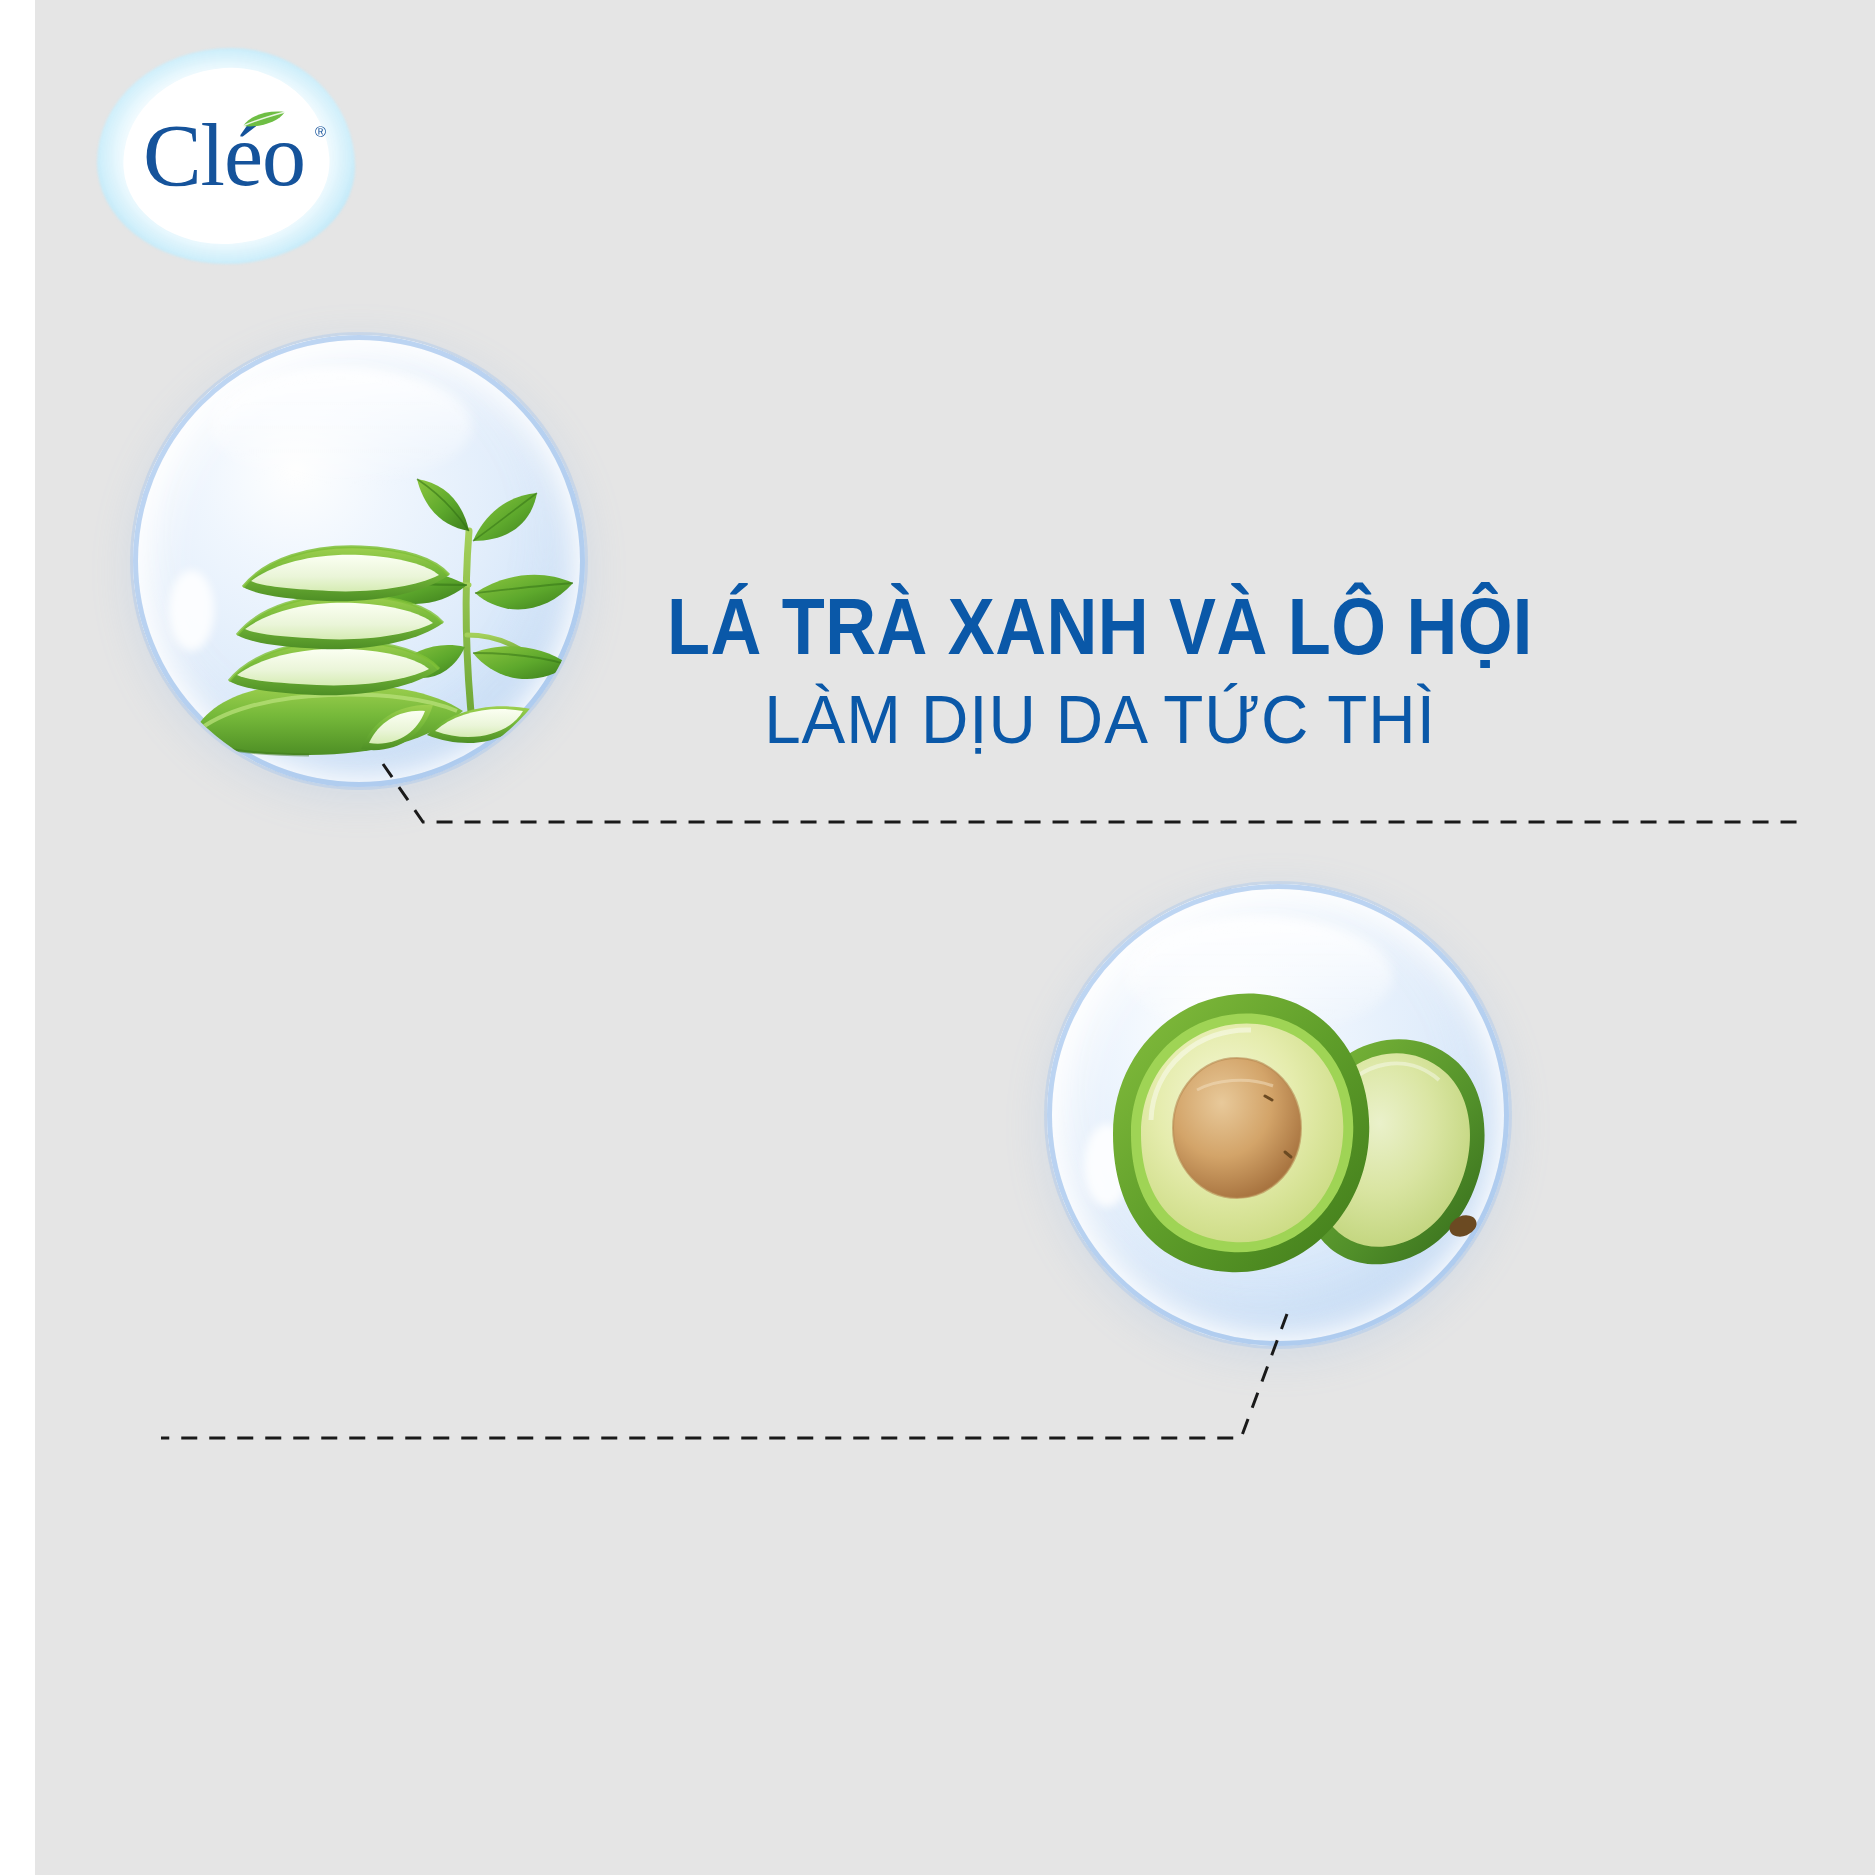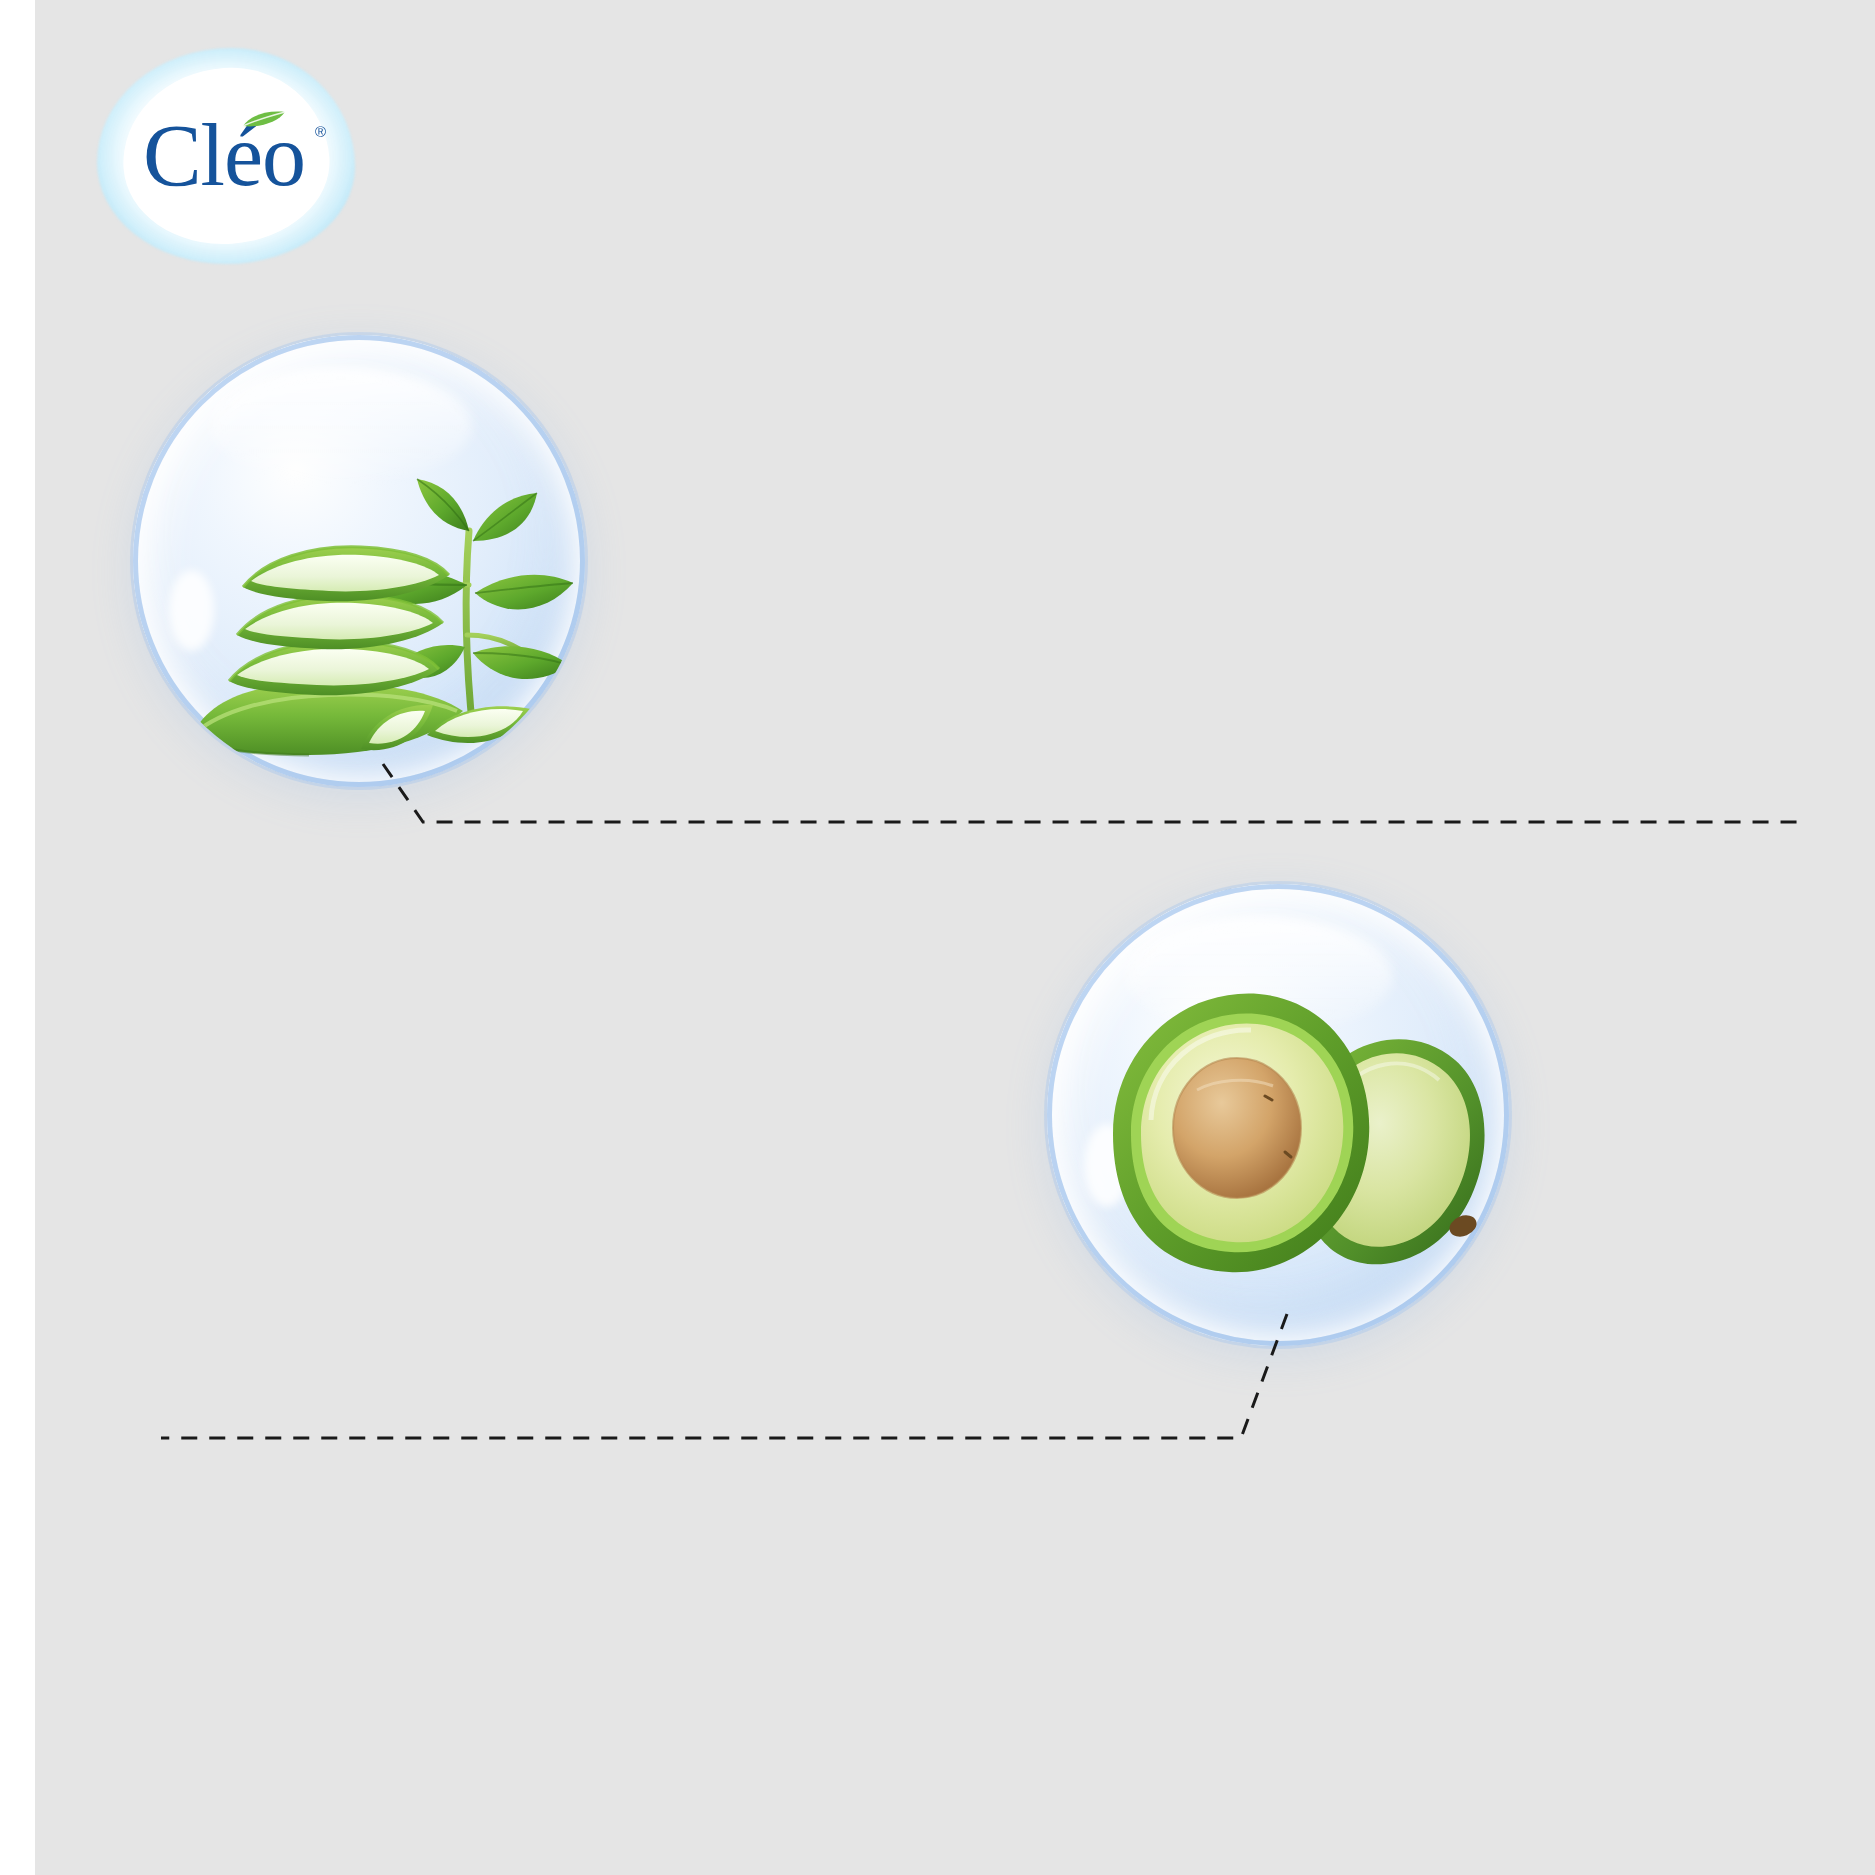--- a/index.html
+++ b/index.html
@@ -238,20 +238,24 @@
           <path d="M302 396 C322 378, 356 370, 390 376 C378 398, 340 410, 302 396 Z" fill="url(#aloeFlesh)"></path>
         </g>
       </svg>
     </div>
   </div>
 
   <svg class="connector" id="connector-1" viewBox="0 0 1440 80">
     <path d="M18 4 L58 62 L1438 62" stroke="#1a1a1a" stroke-width="3" fill="none" stroke-dasharray="16 12" stroke-linecap="butt"></path>
   </svg>
 
+  <div class="txt-block" id="text-green-tea">
+    <div class="headline">LÁ TRÀ XANH VÀ LÔ HỘI</div>
+    <div class="subline">LÀM DỊU DA TỨC THÌ</div>
+  </div>
 
   <div class="bubble" id="bubble-avocado">
     <div class="rim"></div>
     <div class="gloss-top"></div>
     <div class="gloss-small"></div>
     <div class="bubble-content">
       <svg viewBox="0 0 462 462" width="462" height="462">
         <defs>
           <linearGradient id="avSkin" x1="0" y1="0" x2="1" y2="1">
             <stop offset="0%" stop-color="#86bf3e"></stop>

